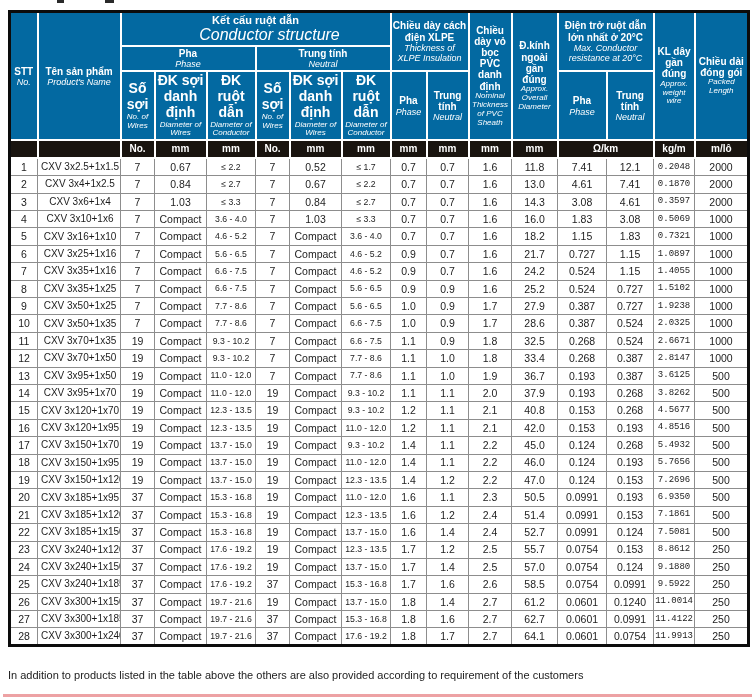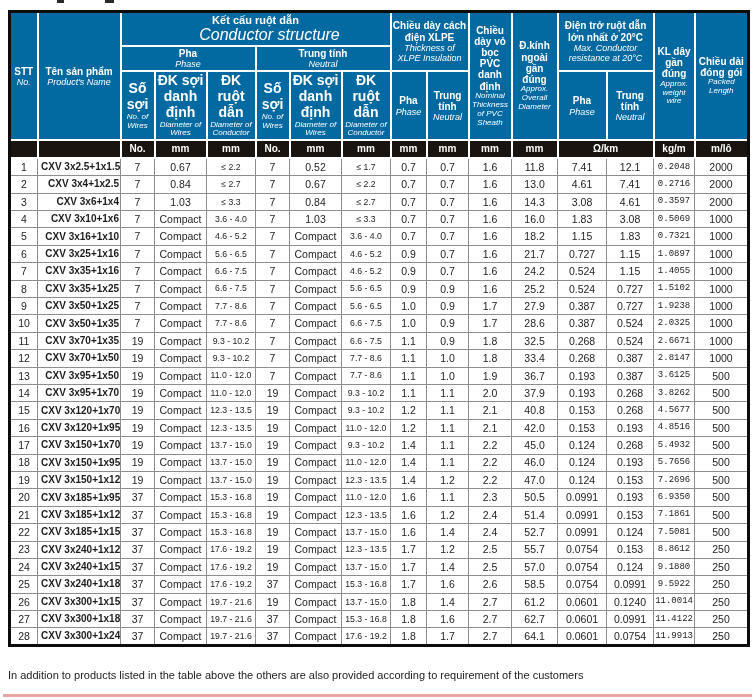--- a/index.html
+++ b/index.html
@@ -66,21 +66,21 @@
     border: 1px solid #8d8d8d;
     font-size: 10.5px;
     text-align: center;
     height: 17.4px;
     padding: 0 1px;
     line-height: 1;
     color: #1c1c1c;
     white-space: nowrap;
     overflow: hidden;
   }
-  tbody td.name { text-align: right; padding-left: 3px; font-size: 10px; font-weight: bold; }
+  tbody td.name { text-align: center; padding-left: 3px; font-size: 10px; }
   tbody td.rng  { font-size: 8.7px; margin-top: 10px; }
   tbody td.wt   { font-size: 9px; font-family: Liberation Mono, monospace; }
 
   
   .foot-vn {
     position: absolute; left: 8px; top: 653px; width: 745px;
     font-size: 11.6px; font-weight: bold; color: #111;
     white-space: nowrap;
   }
   .foot-en {
@@ -258,21 +258,21 @@
       <td class="rng">≤ 2.7</td>
       <td>7</td>
       <td>0.67</td>
       <td class="rng">≤ 2.2</td>
       <td>0.7</td>
       <td>0.7</td>
       <td>1.6</td>
       <td>13.0</td>
       <td>4.61</td>
       <td>7.41</td>
-      <td class="wt">0.2716</td>
+      <td class="wt">0.1870</td>
       <td>2000</td>
     </tr>
         <tr>
       <td>3</td>
       <td class="name">CXV 3x6+1x4</td>
       <td>7</td>
       <td>1.03</td>
       <td class="rng">≤ 3.3</td>
       <td>7</td>
       <td>0.84</td>

